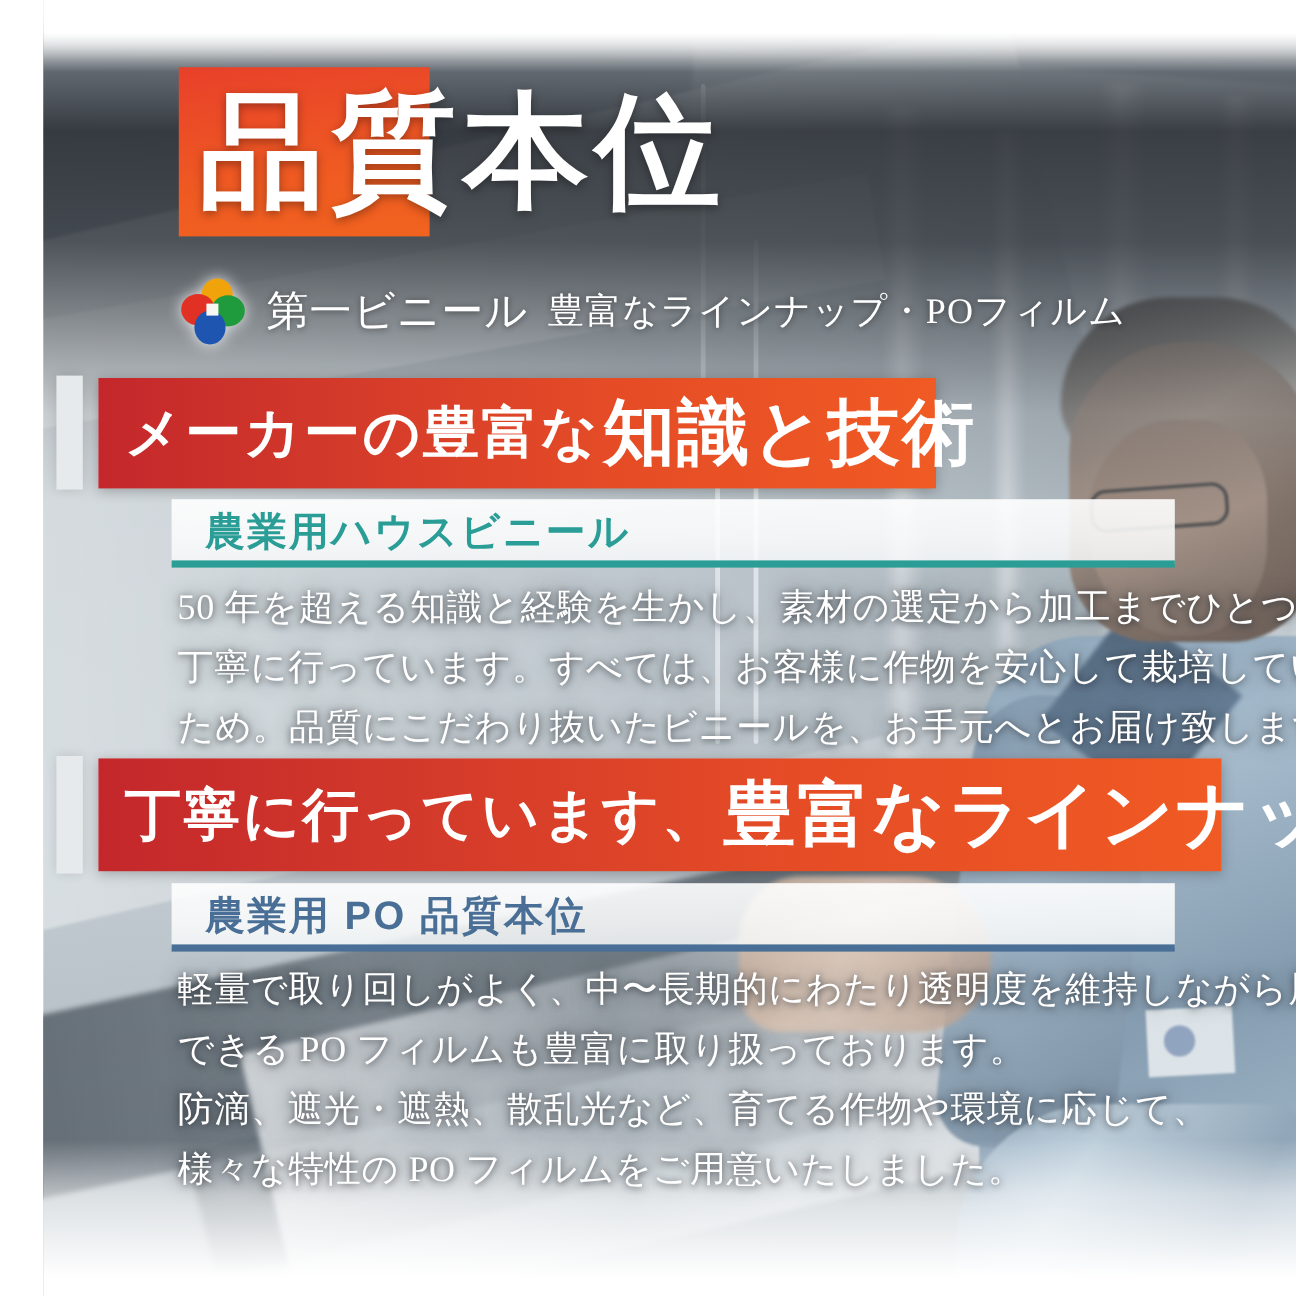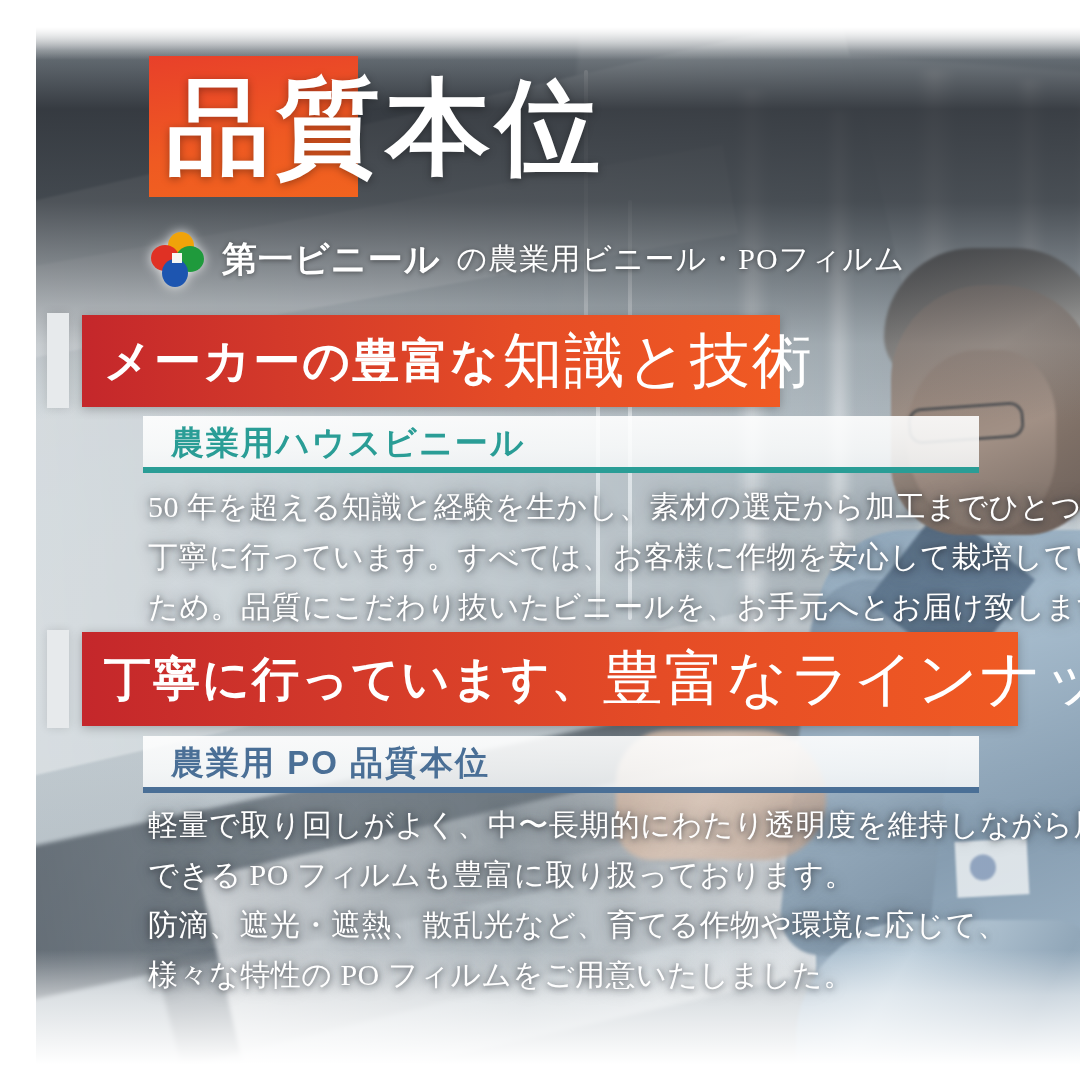--- a/index.html
+++ b/index.html
@@ -251,21 +251,21 @@
     gap: 16px;
   }
   .logo-mark {
     position: relative;
     width: 58px; height: 58px;
     filter: drop-shadow(0 0 6px rgba(255,255,255,.85));
   }
   .brand-name {
     font-family: "Liberation Sans", "DejaVu Sans", sans-serif;
     font-size: 35px;
-    font-weight: 700;
+    font-weight: 400;
     color: #ffffff;
     letter-spacing: 1px;
     text-shadow: 0 1px 5px rgba(0,0,0,.45);
   }
   .brand-tail {
     font-family: "Liberation Serif", "DejaVu Serif", serif;
     font-size: 30px;
     font-weight: 400;
     color: #ffffff;
     letter-spacing: 1px;
@@ -292,21 +292,21 @@
   .banner-lead {
     font-family: "Liberation Serif", "DejaVu Serif", serif;
     color: #ffffff;
     font-weight: 700;
     letter-spacing: 2px;
     white-space: nowrap;
   }
   .banner-emph {
     font-family: "Liberation Serif", "DejaVu Serif", serif;
     color: #ffffff;
-    font-weight: 400;
+    font-weight: 700;
     letter-spacing: 2px;
     white-space: nowrap;
   }
 
   
   .subplate {
     position: absolute;
     background: linear-gradient(180deg, rgba(255,255,255,.90) 0%, rgba(252,253,253,.86) 60%, rgba(246,248,249,.84) 100%);
     display: flex;
     align-items: center;
@@ -388,21 +388,21 @@
       <span class="logo-mark">
         <svg width="58" height="58" viewBox="0 0 58 58" aria-hidden="true">
           <ellipse cx="33" cy="16" rx="13" ry="14" fill="#f0a30a"></ellipse>
           <ellipse cx="17" cy="28" rx="14" ry="13" fill="#e03124"></ellipse>
           <ellipse cx="42" cy="29" rx="14" ry="13" fill="#1f9a3c"></ellipse>
           <ellipse cx="27" cy="43" rx="13" ry="14" fill="#1d55b0"></ellipse>
           <rect x="24" y="23" width="10" height="10" fill="#f6f6f2"></rect>
         </svg>
       </span>
       <span class="brand-name">第一ビニール</span>
-      <span class="brand-tail">の農業用ビニール・POフィルム</span>
+      <span class="brand-tail">豊富なラインナップ・POフィルム</span>
     </div>
 
     <div class="accent-bar" style="top:313px; height:95px;"></div>
 
     <div class="banner" style="left:46px; top:315px; width:676px; height:92px; padding-left:22px;">
       <span class="banner-lead" style="font-size:47px;text-align:center;">メーカーの豊富な</span>
       <span class="banner-emph" style="font-size:60px; margin-left:2px;">知識と技術</span>
     </div>
 
     <div class="subplate" style="left:107px; top:416px; width:836px; height:54px;">

